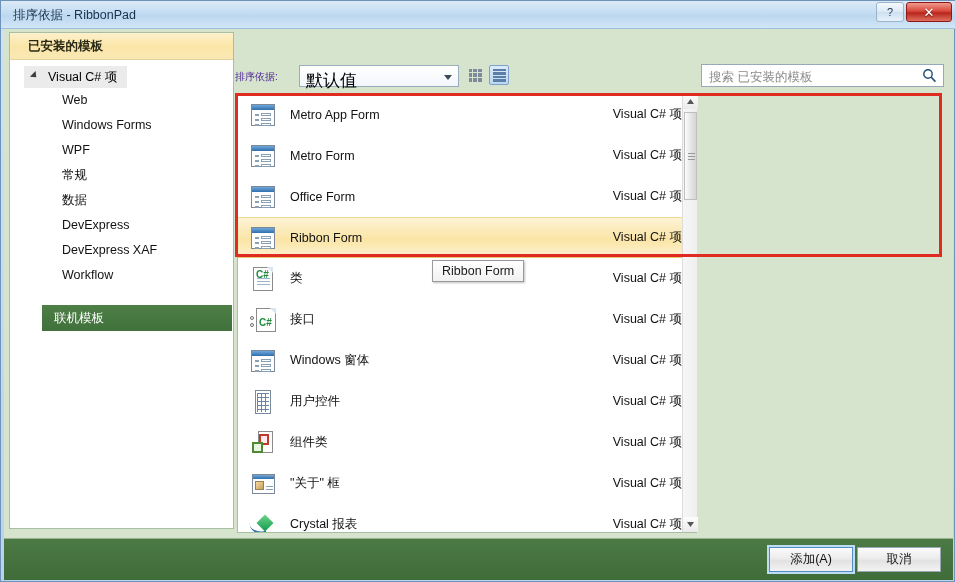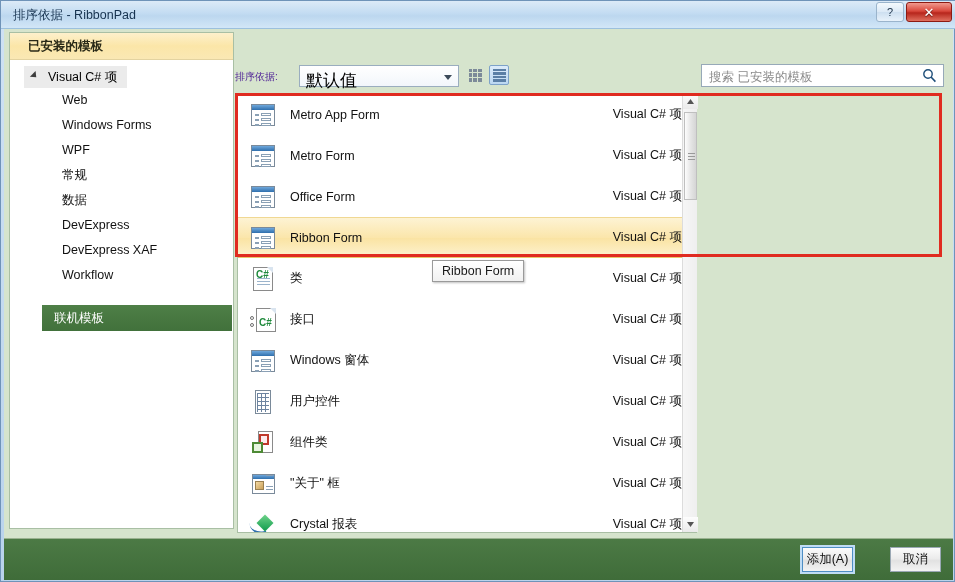--- a/index.html
+++ b/index.html
@@ -148,21 +148,21 @@
     background:#fff;border:1px solid #9aadbf;box-sizing:border-box;
   }
   .name-val{position:absolute;left:7px;top:4px;font-size:12.5px;color:#111;}
   
   .footer{
     position:absolute;left:0;bottom:0;width:949px;height:42px;
     background:linear-gradient(180deg,#4c7a45 0%,#3f6c39 100%);
     border-top:1px solid #9ab290;box-sizing:border-box;
   }
   .btn{
-    position:absolute;top:8px;width:51px;height:25px;
+    position:absolute;top:8px;width:84px;height:25px;
     border:1px solid #9aa8b4;box-sizing:border-box;
     background:linear-gradient(180deg,#fbfbfb 0%,#ececec 45%,#e2e2e2 55%,#f3f3f3 100%);
     font-size:12.5px;display:flex;align-items:center;justify-content:center;color:#111;
   }
   .btn-add{right:100px;border:1px solid #4f8ec4;box-shadow:0 0 0 2px #bfdcf5;}
   .btn-cancel{right:12px;}
   
   .tooltip{
     position:absolute;left:428px;top:231px;
     background:linear-gradient(180deg,#ffffff 0%,#f1f1f1 100%);

